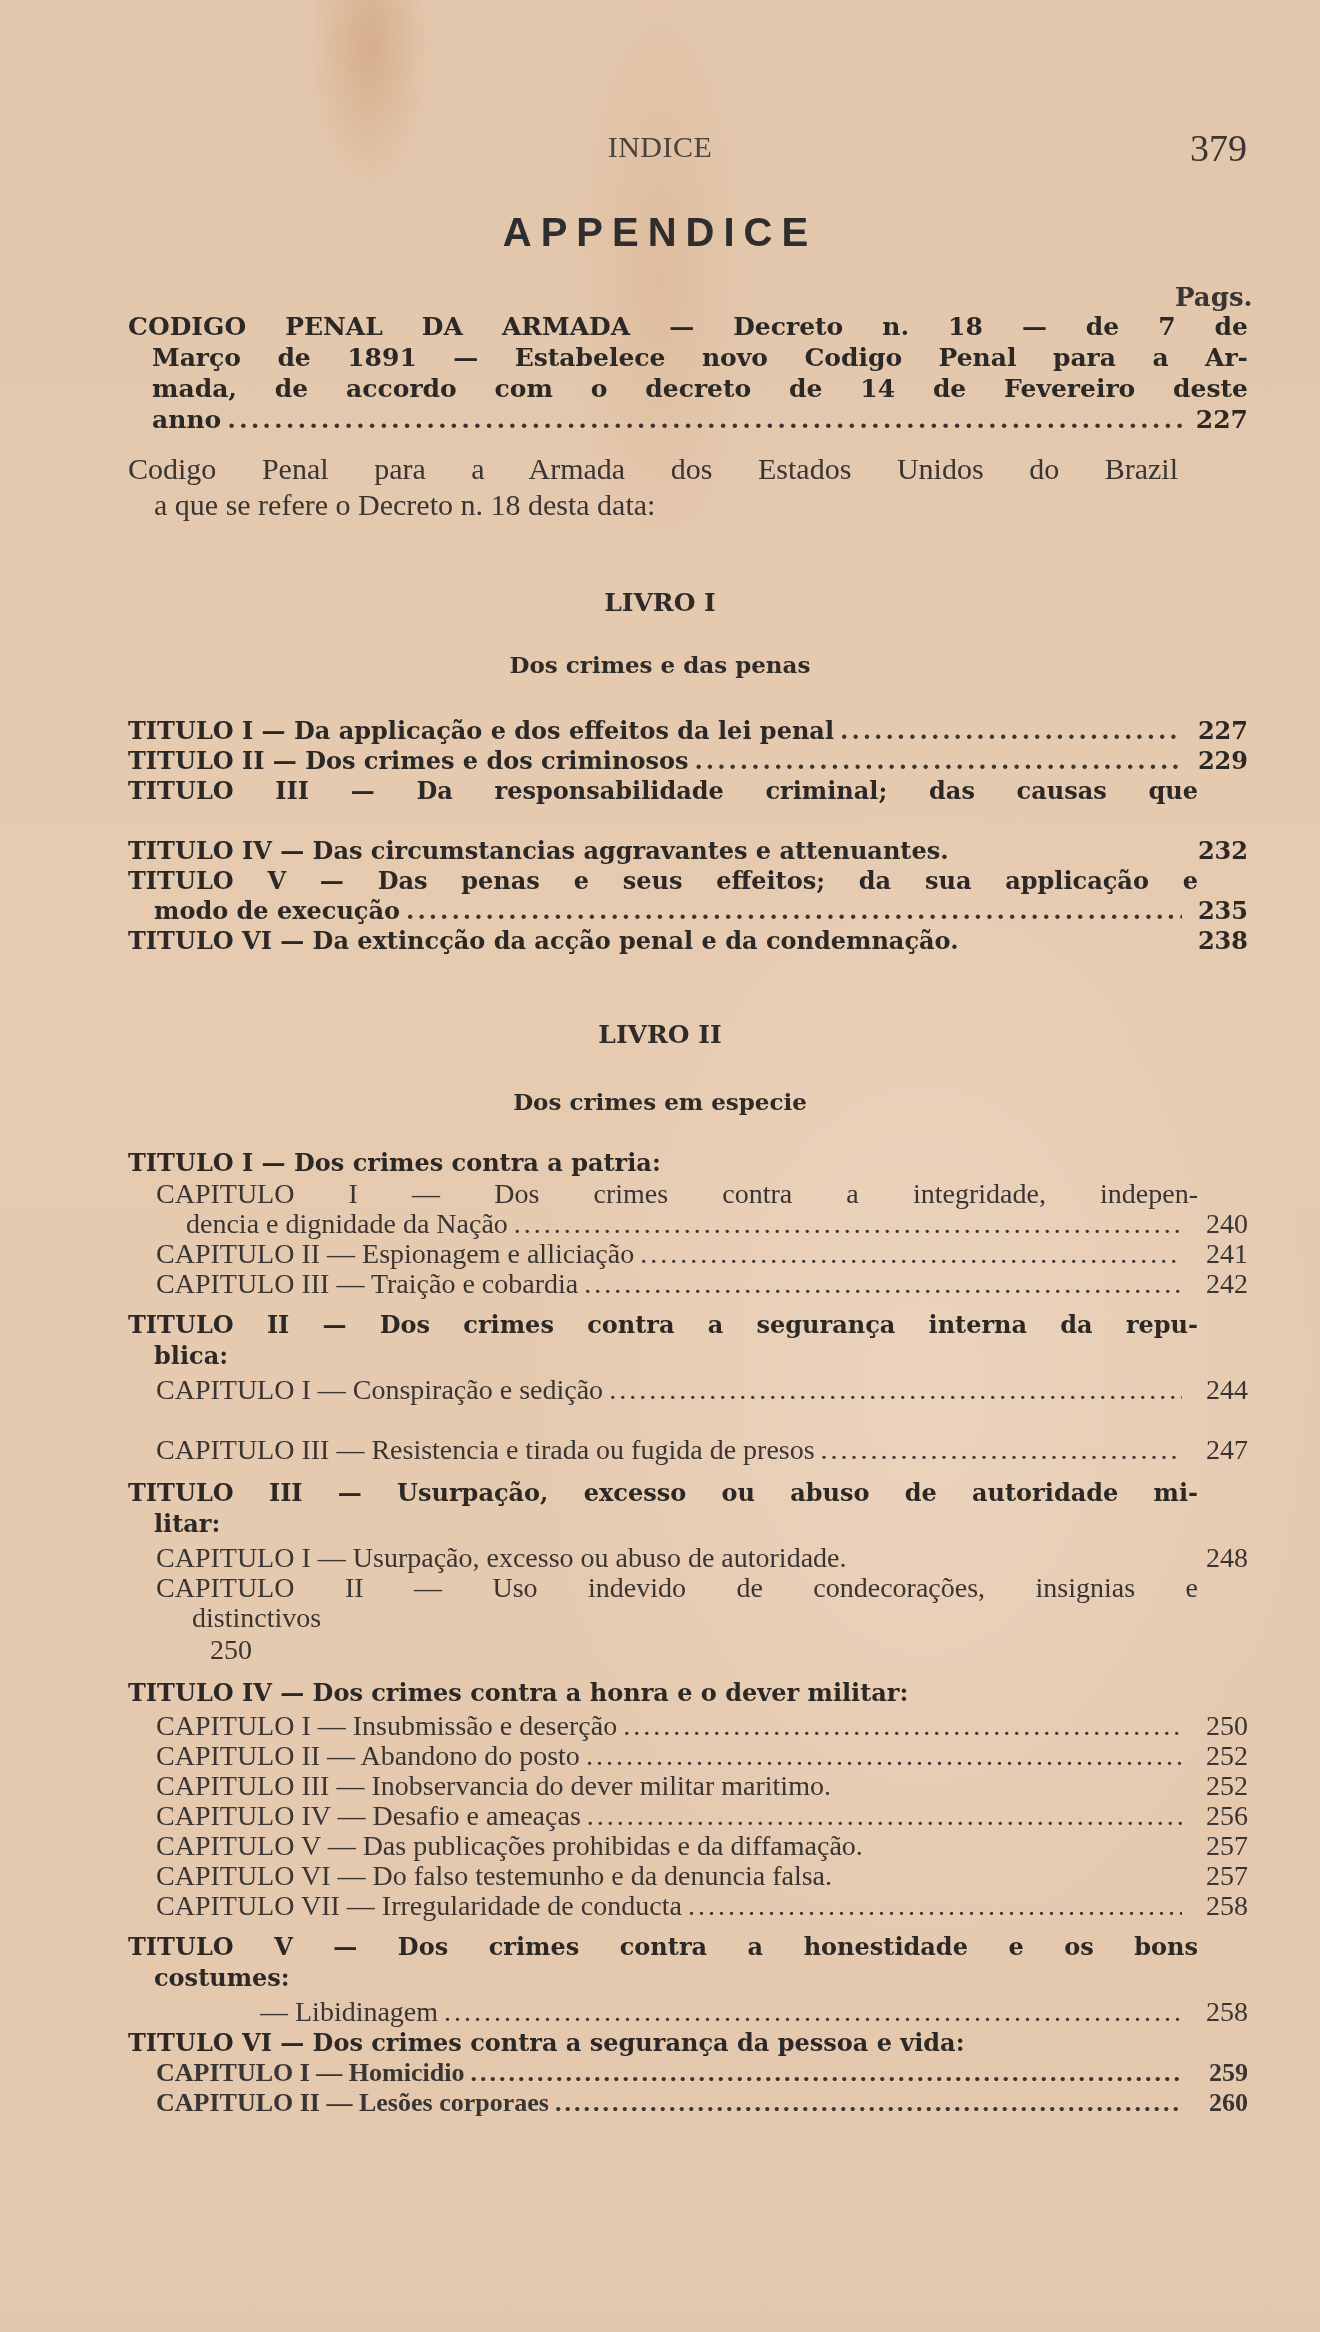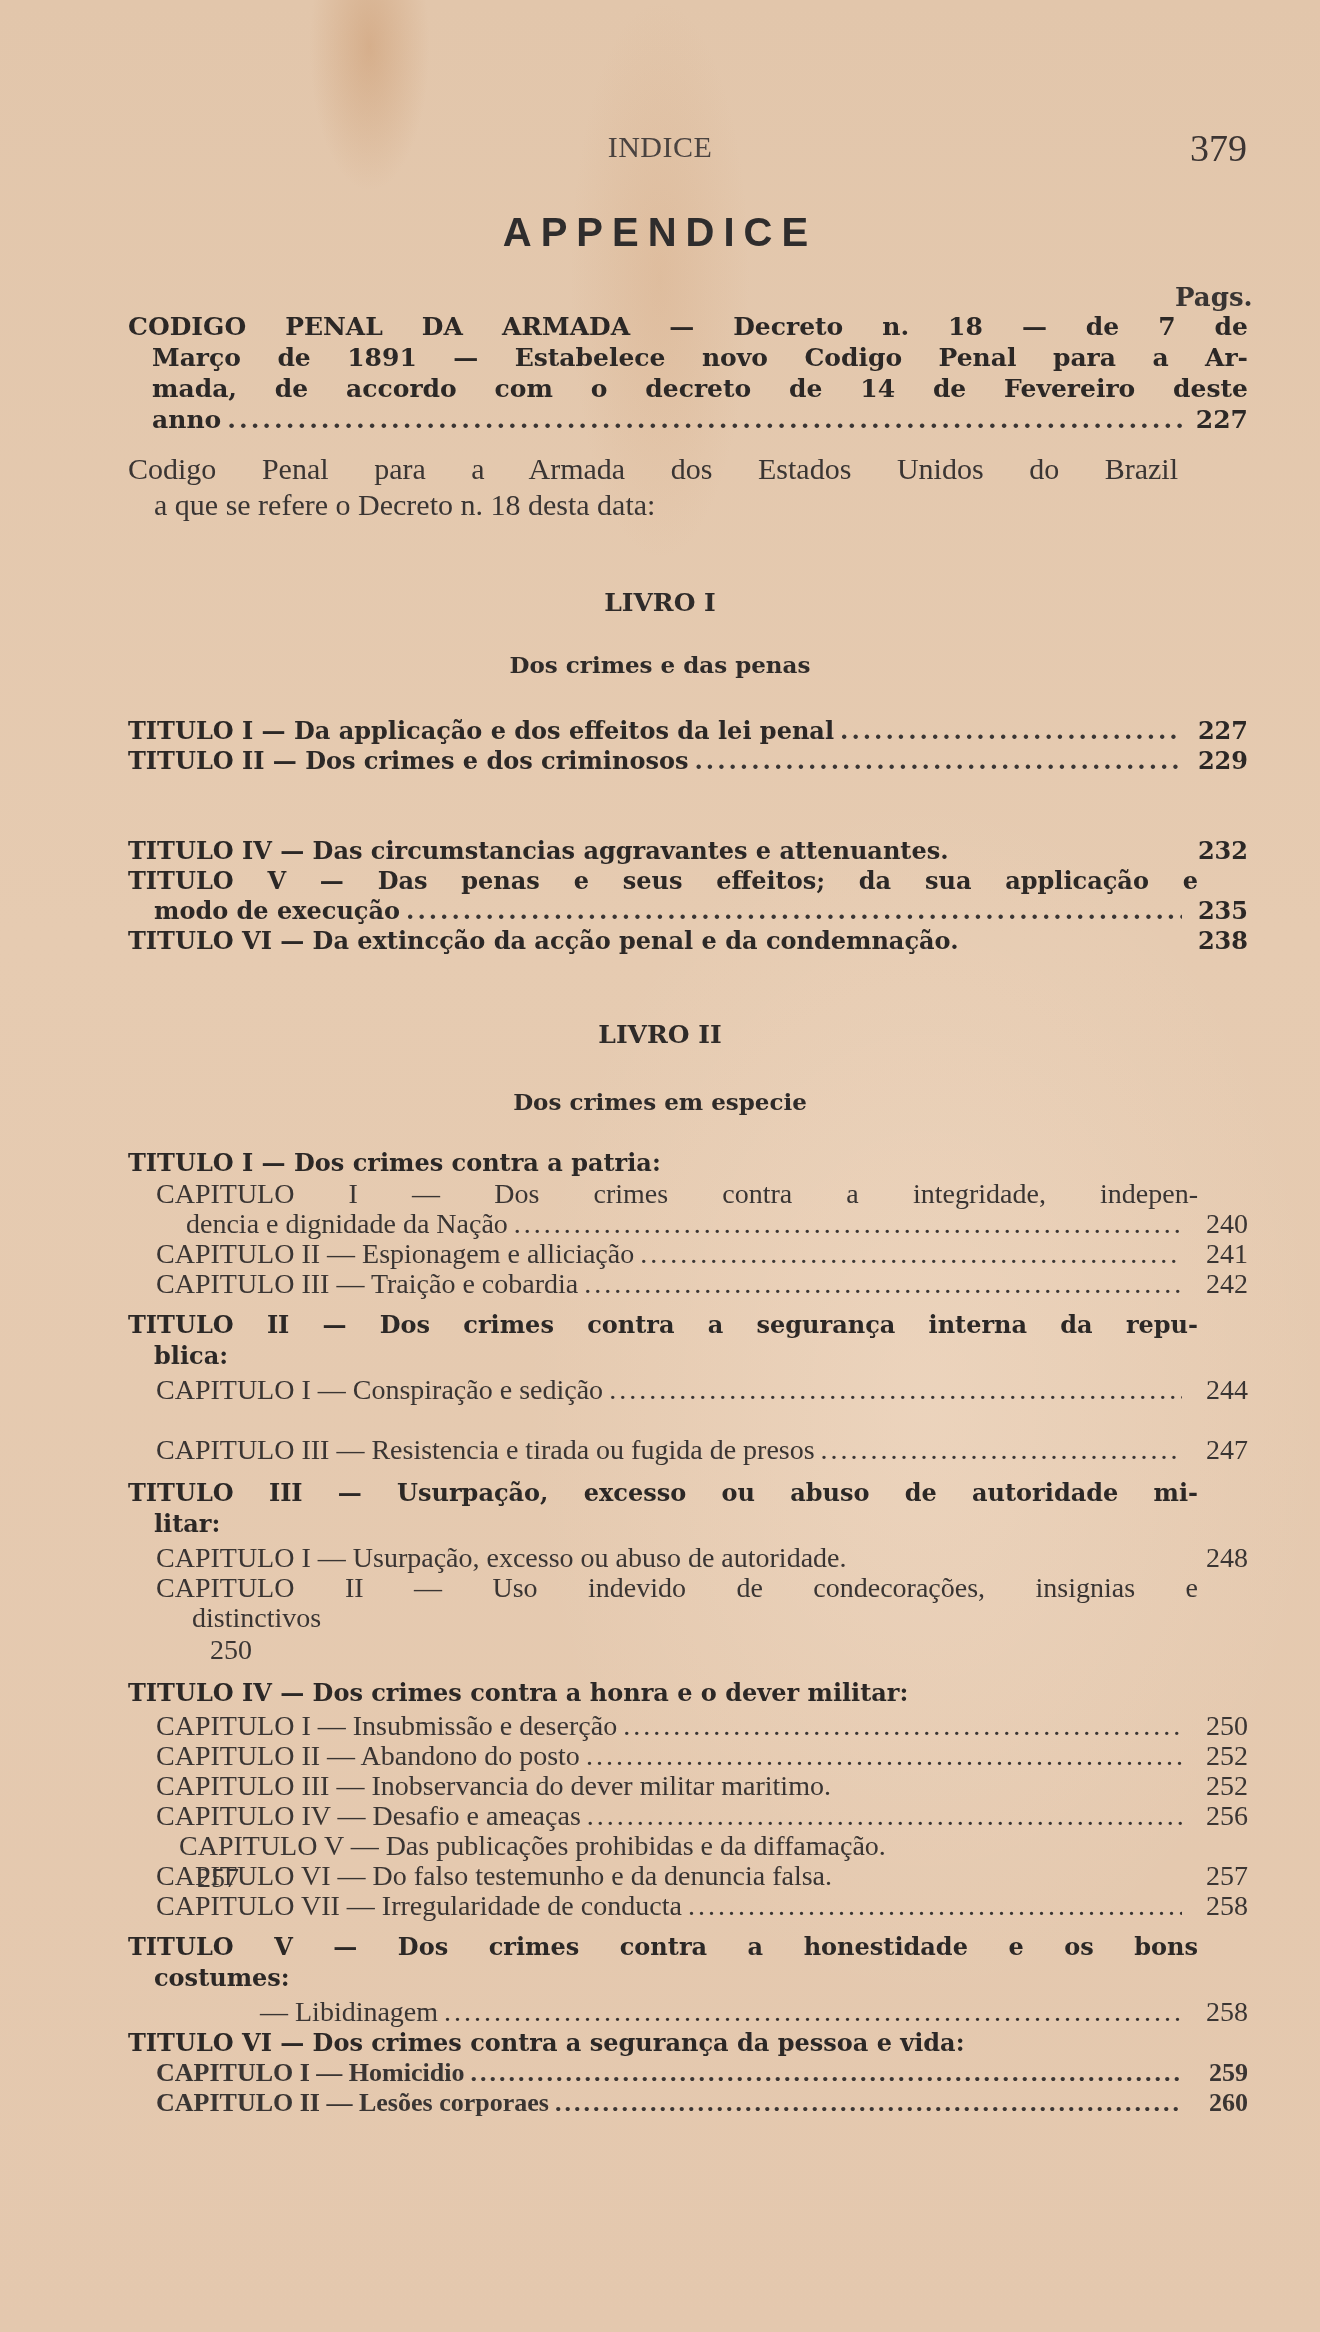--- a/index.html
+++ b/index.html
@@ -81,20 +81,23 @@
   <div class="line" style="top:0;">
     <span class="txt">TITULO I — Da applicação e dos effeitos da lei penal</span>
     <span class="dots"></span>
     <span class="pg">227</span>
   </div>
   <div class="line" style="top:30px;">
     <span class="txt">TITULO II — Dos crimes e dos criminosos</span>
     <span class="dots"></span>
     <span class="pg">229</span>
   </div>
+  <div class="line" style="top:60px;width:1070px;">
+    <span class="txt just" style="width:1070px">TITULO III — Da responsabilidade criminal; das causas que</span>
+  </div>
   <div class="line" style="top:120px;">
     <span class="txt">TITULO IV — Das circumstancias aggravantes e attenuantes.</span>
     <span class="dots" style="visibility:hidden"></span>
     <span class="pg">232</span>
   </div>
   <div class="line" style="top:150px;width:1070px;">
     <span class="txt just" style="width:1070px">TITULO V — Das penas e seus effeitos; da sua applicação e</span>
   </div>
   <div class="line" style="top:180px;left:26px;width:1094px;">
     <span class="txt">modo de execução</span>
@@ -188,21 +191,21 @@
   <div class="line cap" style="top:622px;left:28px;width:1092px;">
     <span class="txt">CAPITULO III — Inobservancia do dever militar maritimo.</span>
     <span class="dots" style="visibility:hidden"></span>
     <span class="pg">252</span>
   </div>
   <div class="line cap" style="top:652px;left:28px;width:1092px;">
     <span class="txt">CAPITULO IV — Desafio e ameaças</span>
     <span class="dots"></span>
     <span class="pg">256</span>
   </div>
-  <div class="line cap" style="top:682px;left:45px;width:1092px;flex-direction:column;">
+  <div class="line cap" style="top:682px;left:28px;width:1092px;">
     <span class="txt">CAPITULO V — Das publicações prohibidas e da diffamação.</span>
     <span class="dots" style="visibility:hidden"></span>
     <span class="pg">257</span>
   </div>
   <div class="line cap" style="top:712px;left:28px;width:1092px;">
     <span class="txt">CAPITULO VI — Do falso testemunho e da denuncia falsa.</span>
     <span class="dots" style="visibility:hidden"></span>
     <span class="pg">257</span>
   </div>
   <div class="line cap" style="top:742px;left:28px;width:1092px;">

